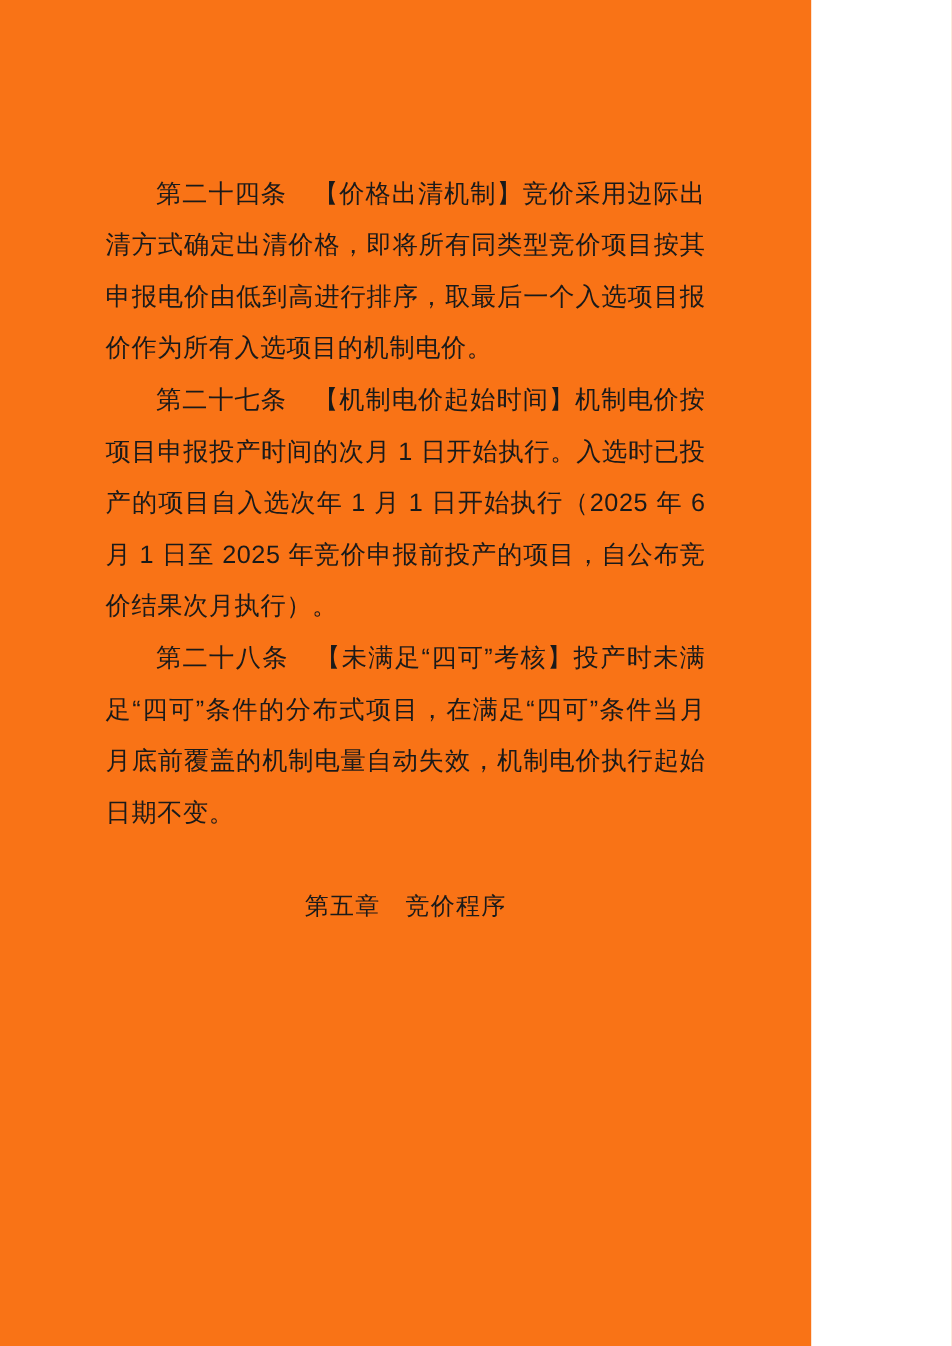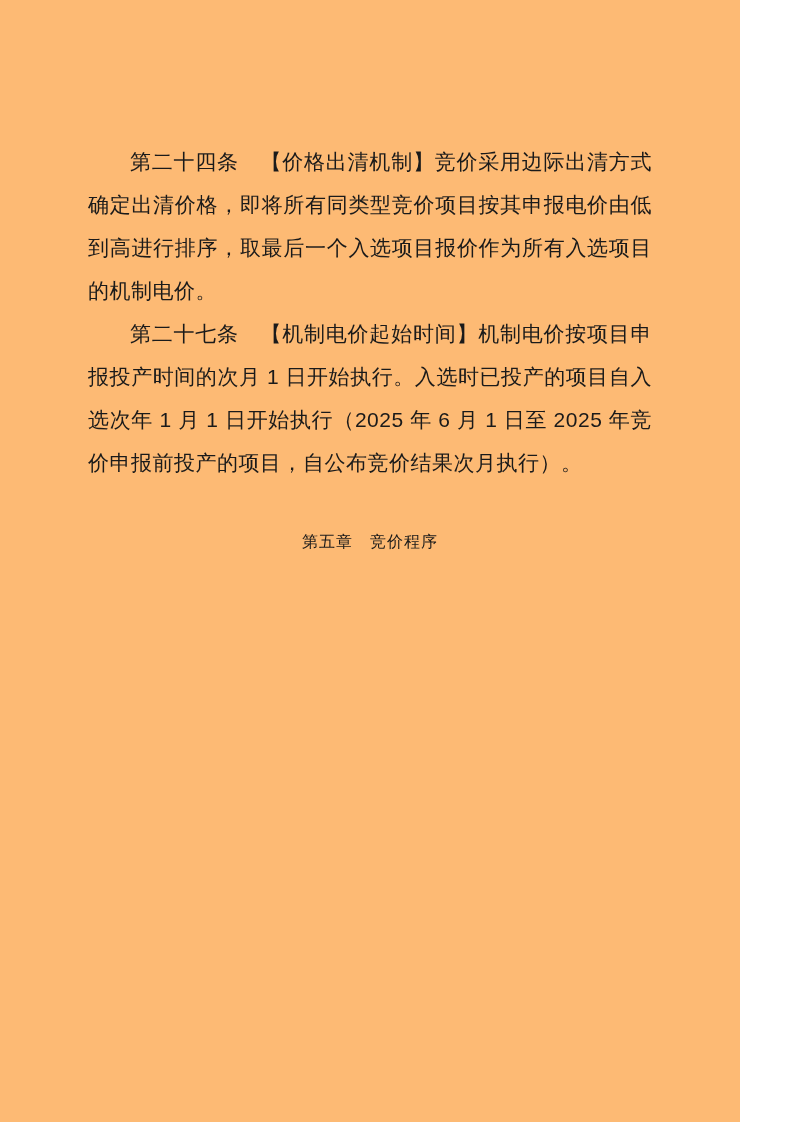--- a/index.html
+++ b/index.html
@@ -2,23 +2,23 @@
 <html><head>
 <meta charset="utf-8">
 <style>
   html, body {
     margin: 0;
     padding: 0;
     background: #ffffff;
   }
   .page {
     position: relative;
-    width: 740px;
+    width: 676px;
     height: 1122px;
-    background: #fdba74;
+    background: #f97316;
     box-sizing: border-box;
     overflow: hidden;
     font-family: "Liberation Sans", "DejaVu Sans", sans-serif;
     color: #1a1a1a;
   }
   .content {
     position: absolute;
     top: 140px;
     left: 88px;
     right: 88px;
@@ -27,31 +27,32 @@
     margin: 0;
     font-size: 21px;
     line-height: 43px;
     text-align: justify;
     text-indent: 2em;
     letter-spacing: 0.5px;
     word-break: break-all;
   }
   .chapter-heading {
     margin: 36px 0 0 0;
-    font-size: 16px;
+    font-size: 20px;
     line-height: 43px;
     font-weight: normal;
     text-align: center;
     font-family: Liberation Sans, sans-serif;
     color: #1a1a1a;
     letter-spacing: 1px;
   }
 </style>
 </head>
 <body>
 
 <div class="page">
   <div class="content">
     <p>第二十四条　【价格出清机制】竞价采用边际出清方式确定出清价格，即将所有同类型竞价项目按其申报电价由低到高进行排序，取最后一个入选项目报价作为所有入选项目的机制电价。</p>
     <p>第二十七条　【机制电价起始时间】机制电价按项目申报投产时间的次月 1 日开始执行。入选时已投产的项目自入选次年 1 月 1 日开始执行（2025 年 6 月 1 日至 2025 年竞价申报前投产的项目，自公布竞价结果次月执行）。</p>
+    <p>第二十八条　【未满足“四可”考核】投产时未满足“四可”条件的分布式项目，在满足“四可”条件当月月底前覆盖的机制电量自动失效，机制电价执行起始日期不变。</p>
     <h2 class="chapter-heading">第五章　竞价程序</h2>
   </div>
 </div>
 
 </body></html>

